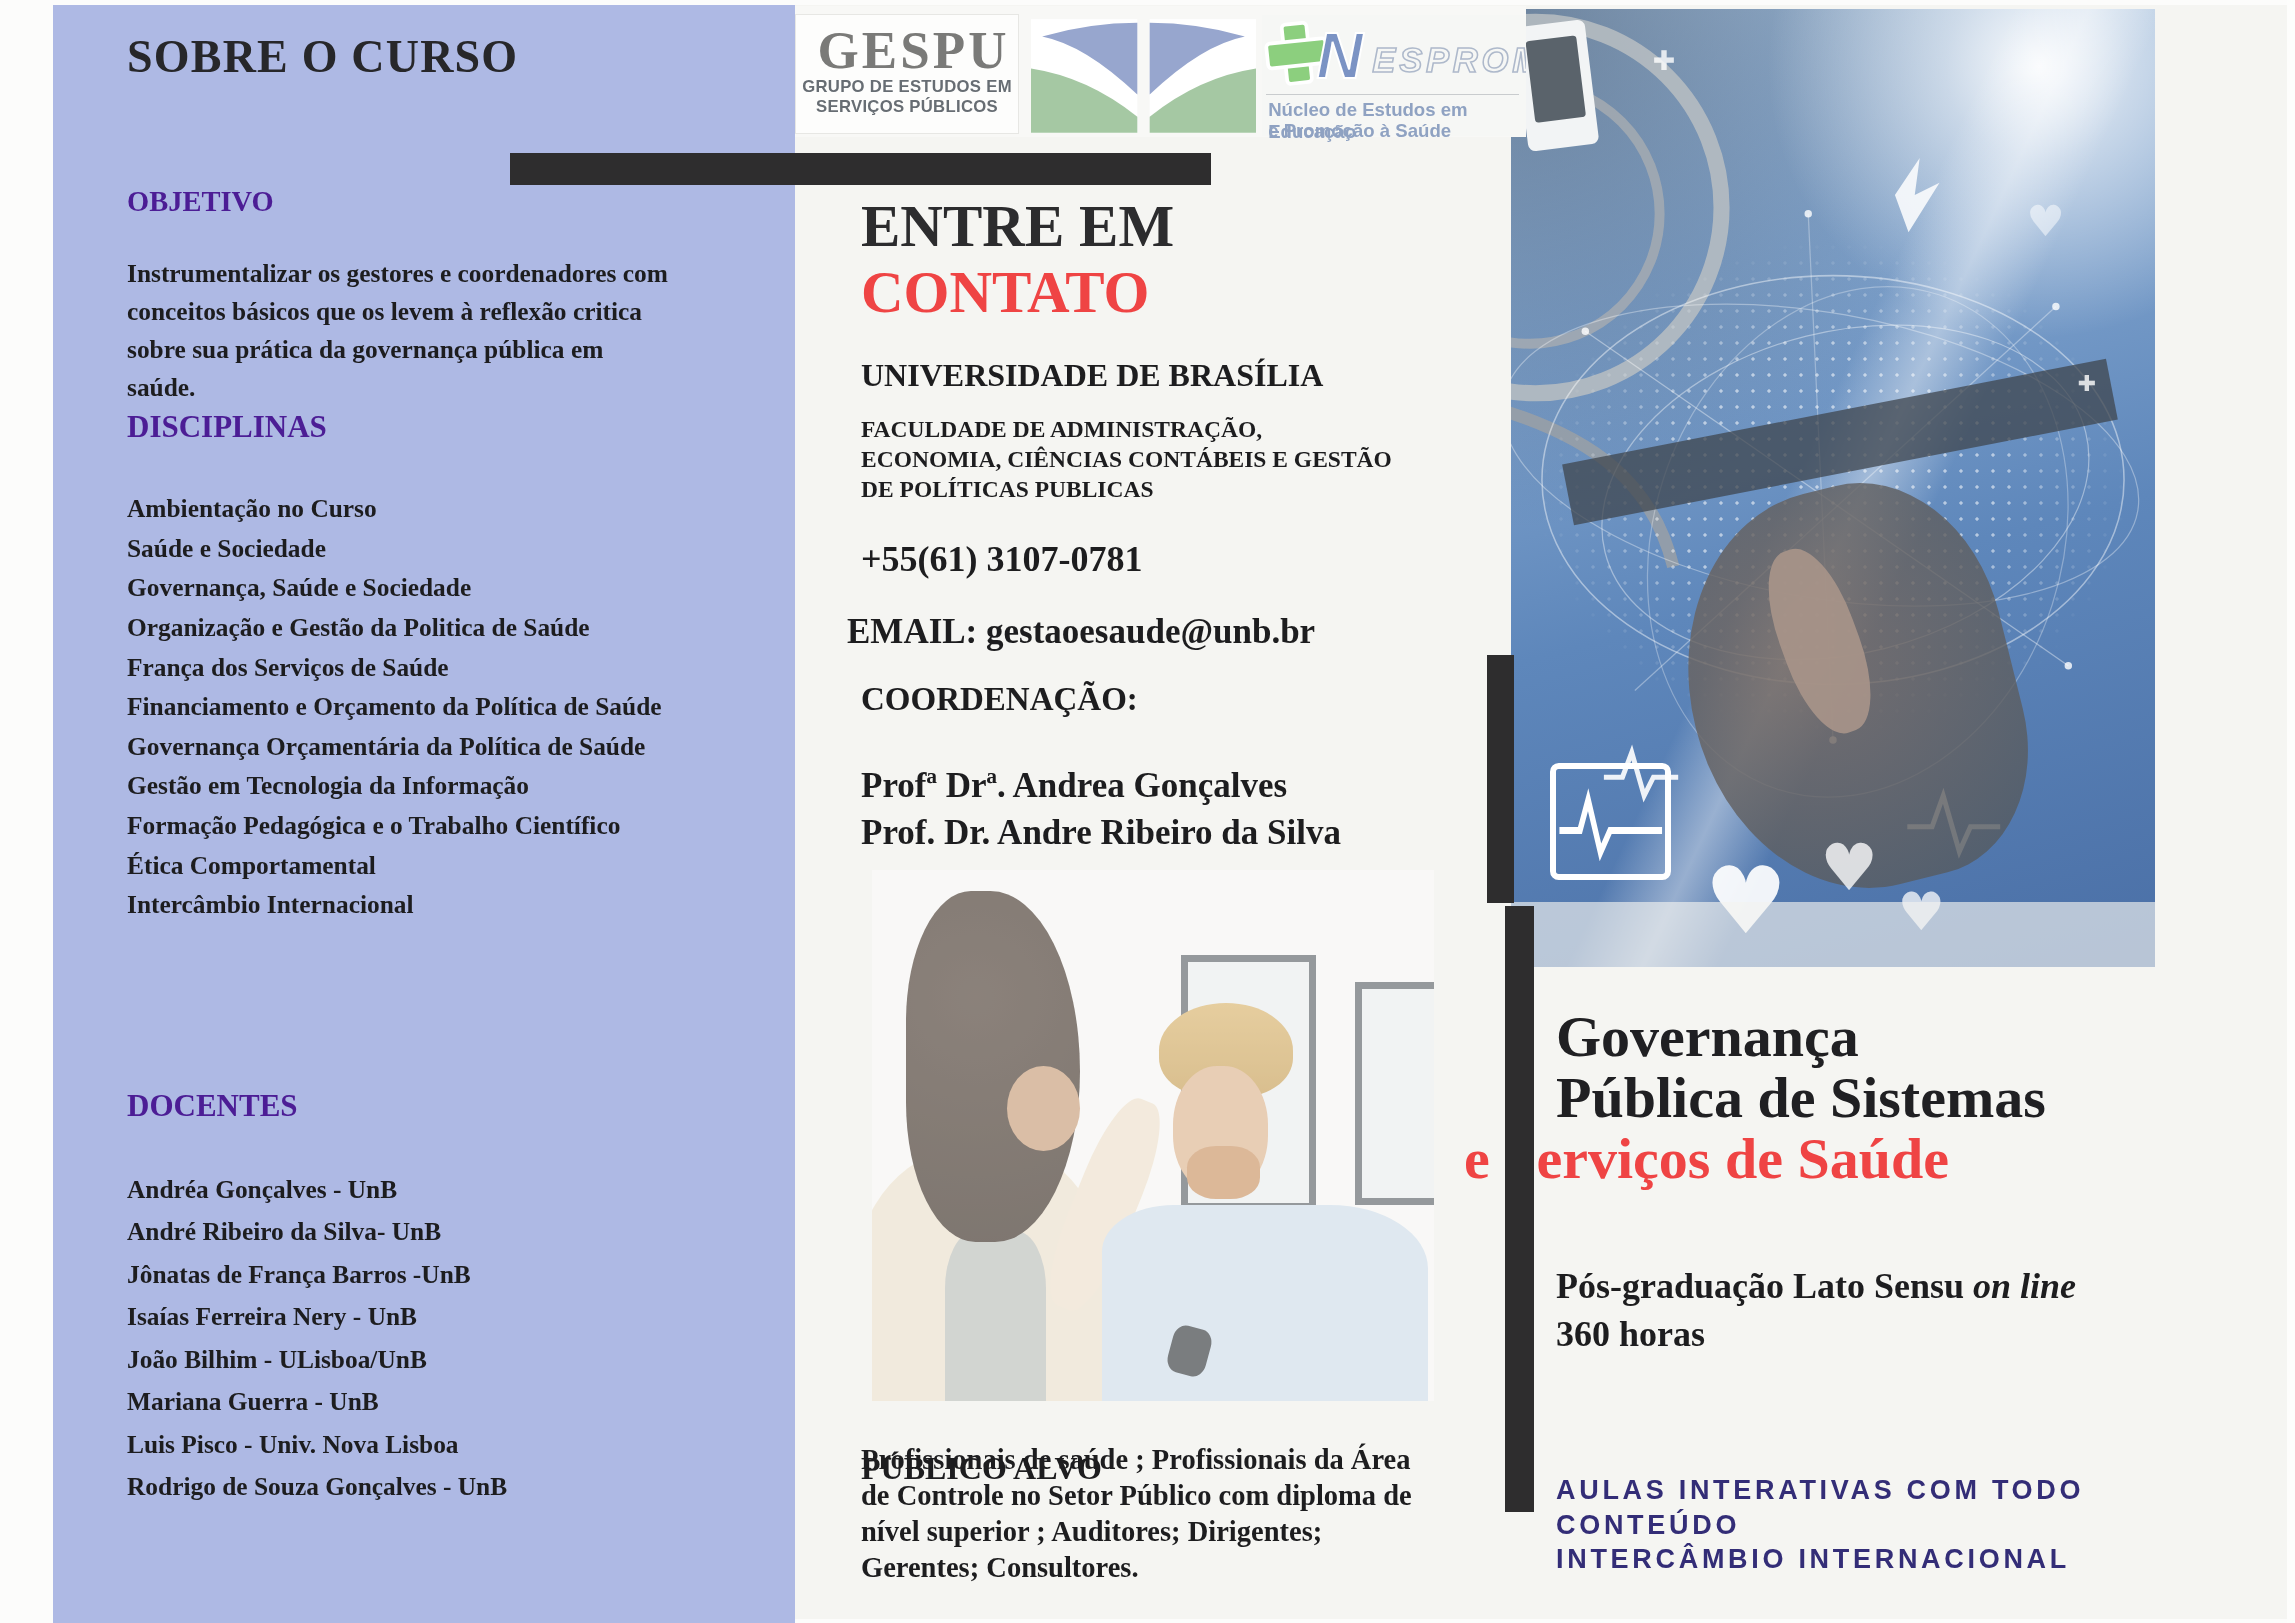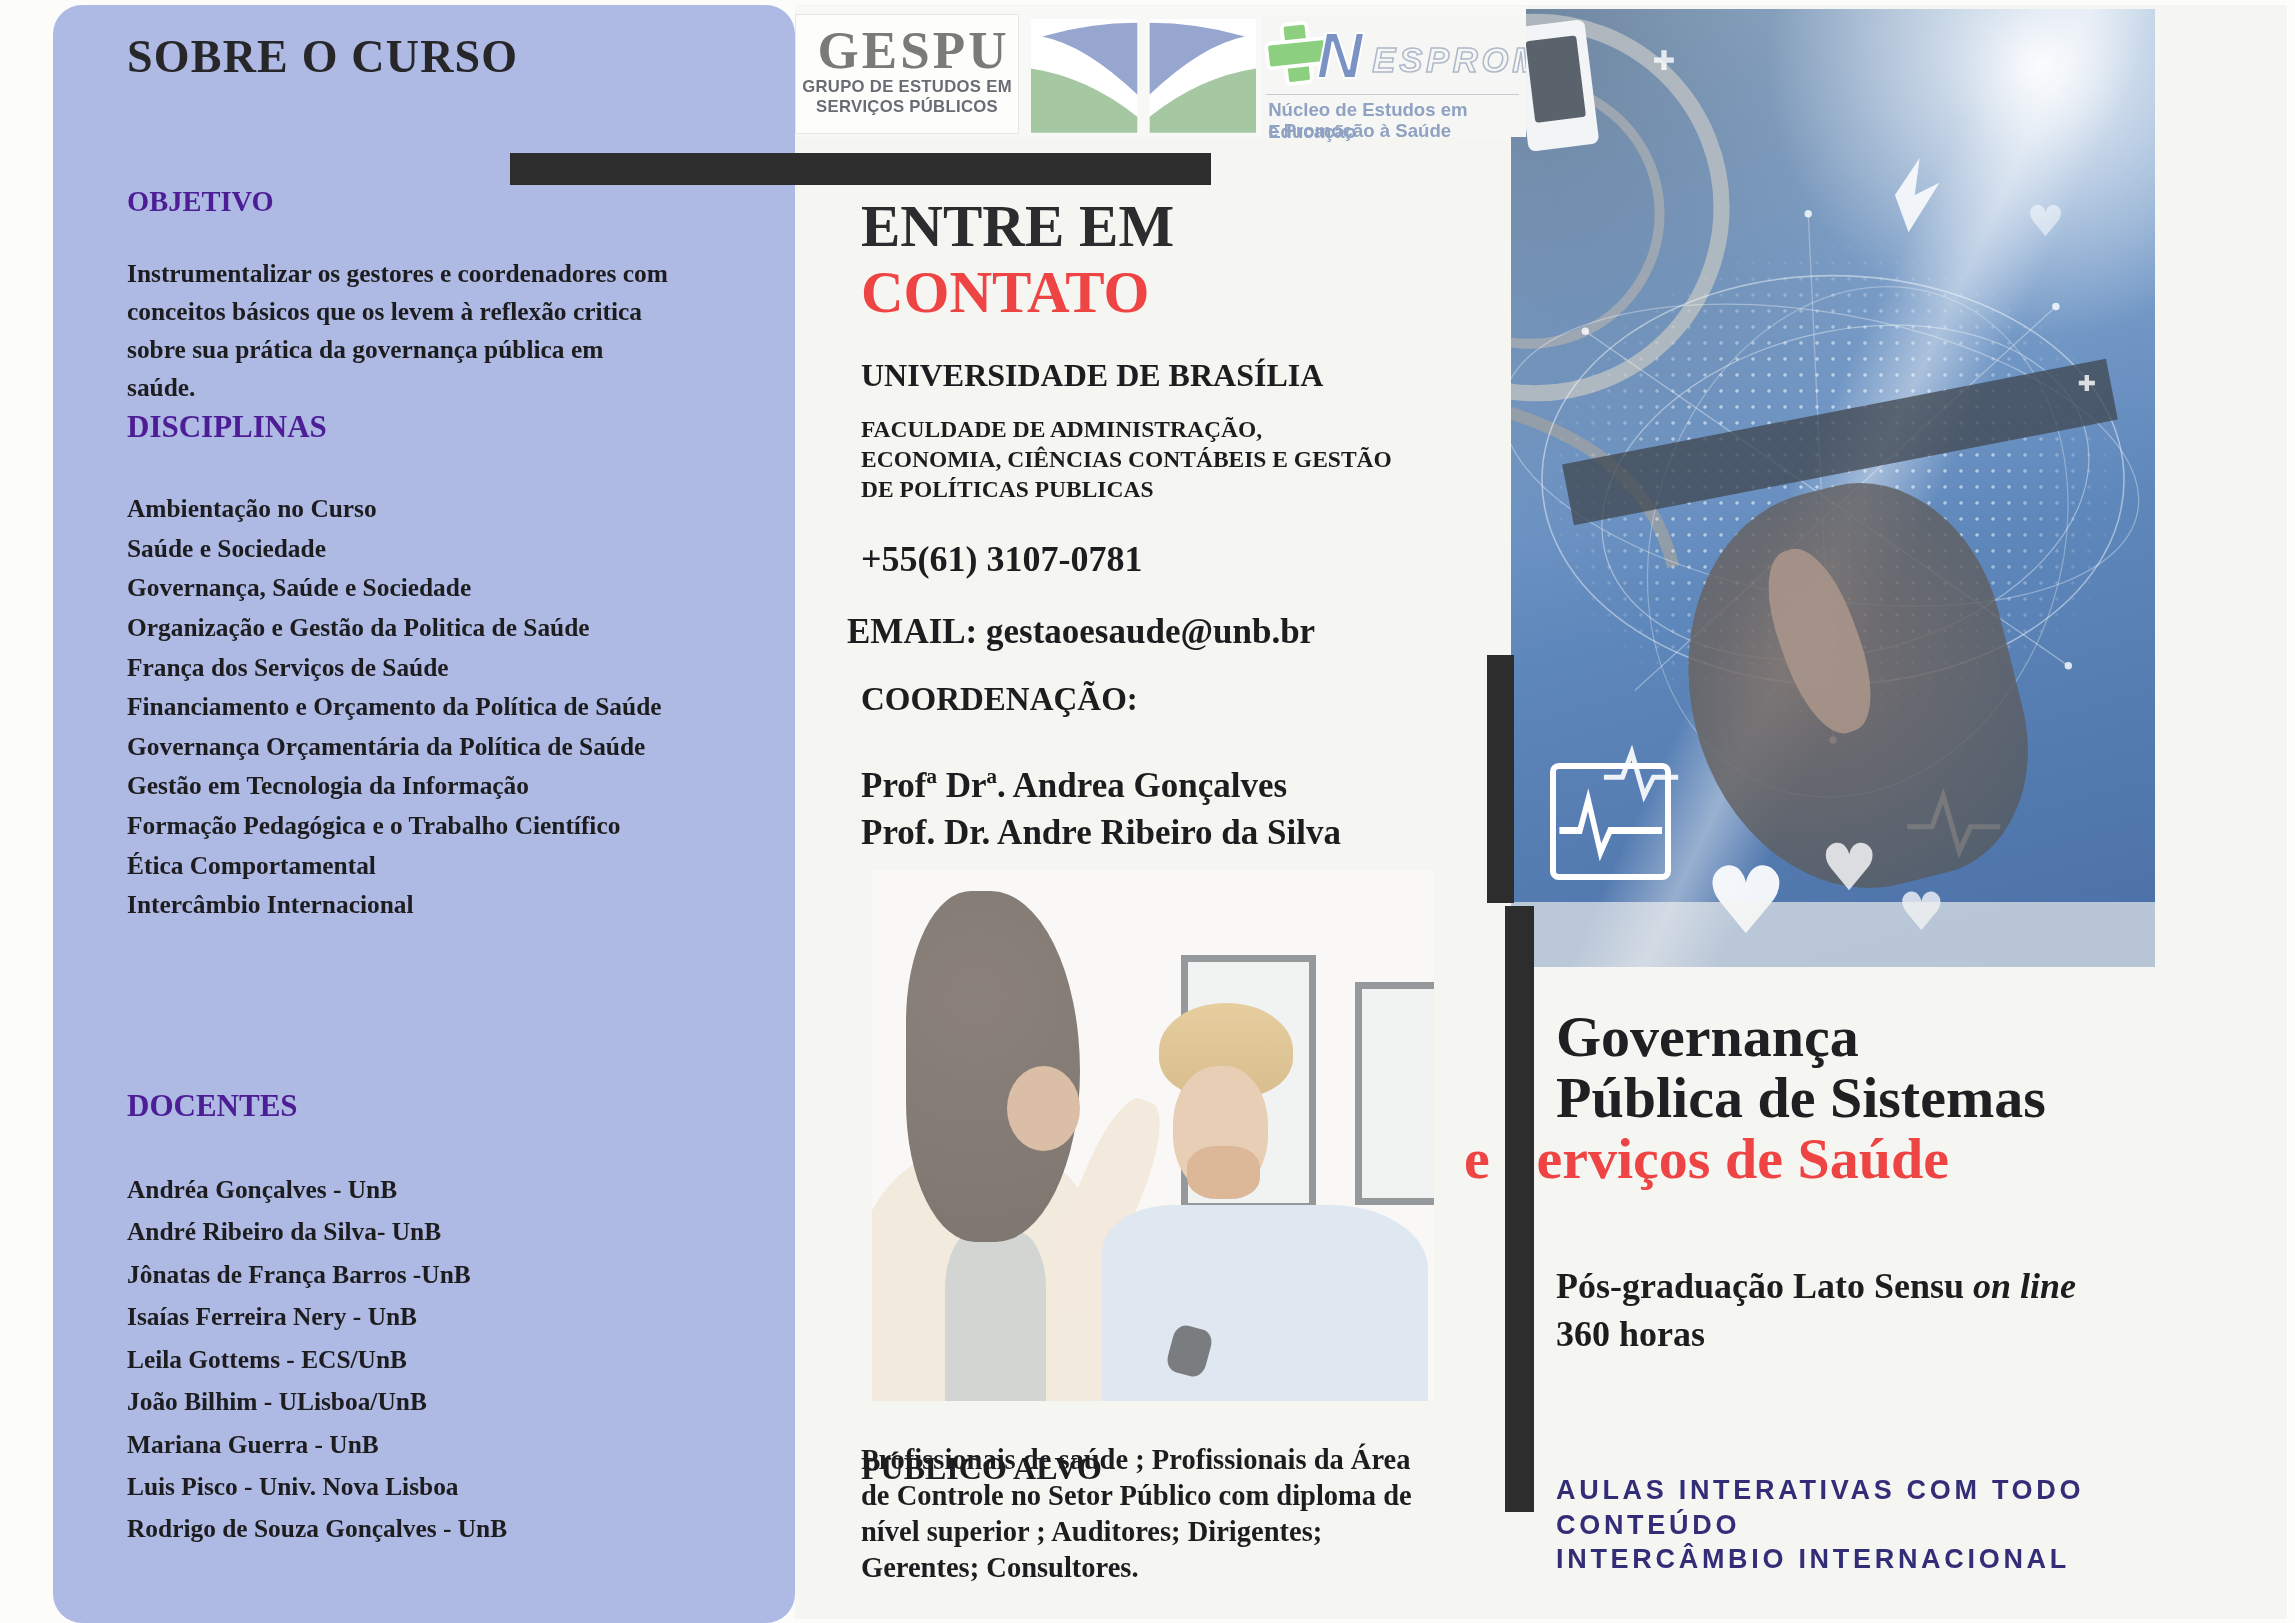--- a/index.html
+++ b/index.html
@@ -4,21 +4,21 @@
 <style>
   html,body{margin:0;padding:0;}
   body{
     width:2295px;height:1623px;position:relative;background:#fcfcfb;
     font-family:"Liberation Serif","DejaVu Serif",serif;color:#1d1d1f;
     overflow:hidden;
   }
   .abs{position:absolute;}
   
   .content-bg{left:795px;top:5px;width:1492px;height:1614px;background:#f5f5f2;}
-  .left-panel{left:53px;top:5px;width:742px;height:1618px;background:#aeb9e4;z-index:2;border-radius:29px;}
+  .left-panel{left:53px;top:5px;width:742px;height:1618px;background:#aeb9e4;z-index:2;}
   
   .lp-title{left:74px;top:25px;font-size:46px;font-weight:700;letter-spacing:1.2px;color:#27272a;}
   .lp-h{font-weight:700;color:#4c1d95;}
   .objetivo-h{left:74px;top:181px;font-size:28.5px;}
   .objetivo-t{left:74px;top:249px;width:545px;font-size:25.4px;line-height:1.5;font-weight:700;}
   .disciplinas-h{left:74px;top:404px;font-size:31px;}
   .disciplinas-l{left:74px;top:484px;width:576px;font-size:25.4px;line-height:1.56;font-weight:700;}
   .docentes-h{left:74px;top:1083px;font-size:31px;}
   .docentes-l{left:74px;top:1163px;width:619px;font-size:25.4px;line-height:1.67;font-weight:700;}
   
@@ -119,21 +119,20 @@
       <div>Ética Comportamental</div>
       <div>Intercâmbio Internacional</div>
     </div>
 
   <div class="abs lp-h docentes-h">DOCENTES</div>
   <div class="abs docentes-l">
       <div>Andréa Gonçalves - UnB</div>
       <div>André Ribeiro da Silva- UnB</div>
       <div>Jônatas de França Barros -UnB</div>
       <div>Isaías Ferreira Nery - UnB</div>
-      <div>Leila Gottems - ECS/UnB</div>
       <div>João Bilhim - ULisboa/UnB</div>
       <div>Mariana Guerra - UnB</div>
       <div>Luis Pisco - Univ. Nova Lisboa</div>
       <div>Rodrigo de Souza Gonçalves - UnB</div>
     </div>
 </div>
 
 <div class="abs logo-strip">
   <div class="abs gespu-card">
     <div class="gespu-name">GESPU</div>

